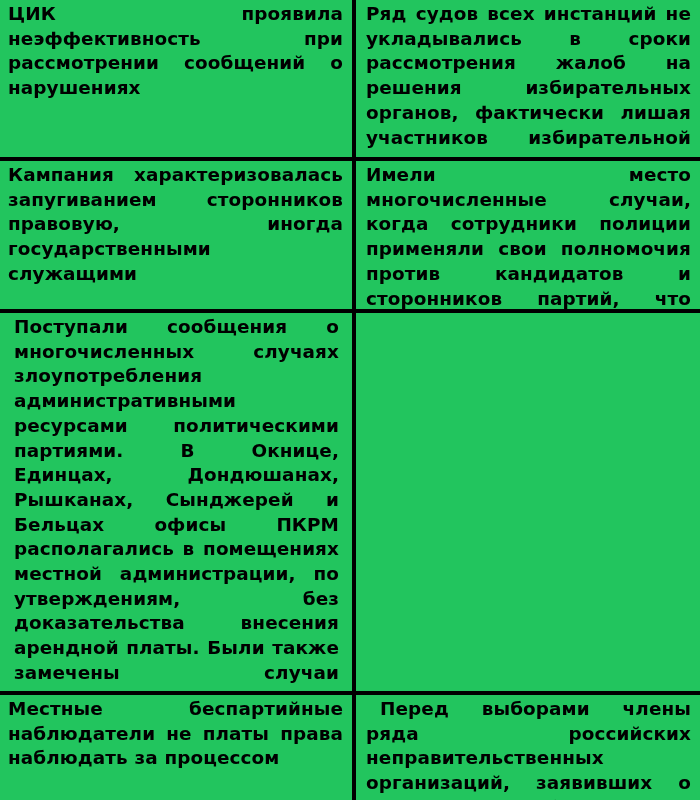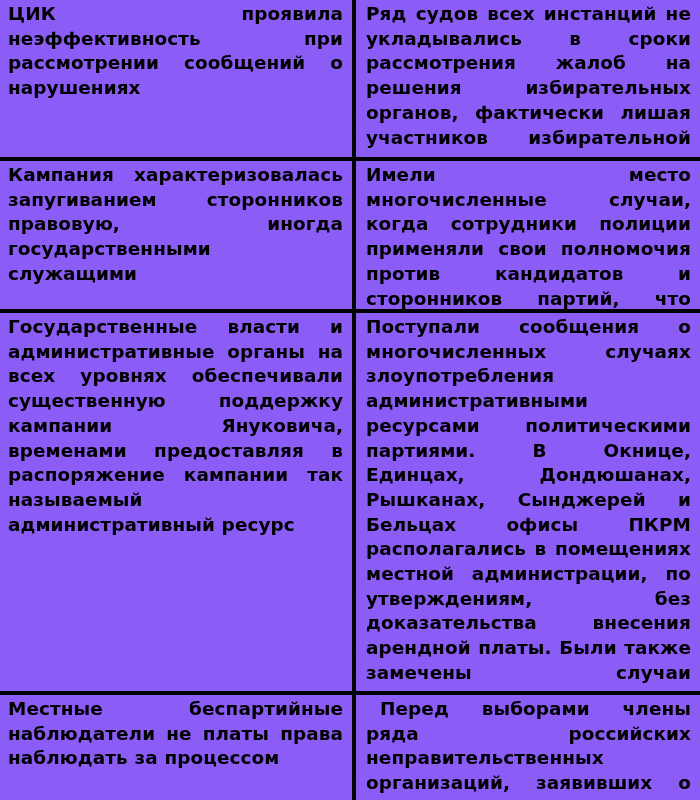--- a/index.html
+++ b/index.html
@@ -11,21 +11,21 @@
     width: 700px;
     height: 800px;
     overflow: hidden;
     font-family: "DejaVu Sans", "Liberation Sans", sans-serif;
   }
 
   #page {
     position: relative;
     width: 700px;
     height: 800px;
-    background: #8b5cf6;
+    background: #22c55e;
   }
 
   
   .col-divider {
     position: absolute;
     top: 0;
     bottom: 0;
     left: 352px;
     width: 4px;
     background: #000000;
@@ -111,23 +111,20 @@
     <div class="row row-2">
       <div class="cell left">
         <p class="para">Кампания характеризовалась запугиванием сторонников правовую, иногда государственными служащими</p>
       </div>
       <div class="cell right">
         <p class="para">Имели место многочисленные случаи, когда сотрудники полиции применяли свои полномочия против кандидатов и сторонников партий, что выражалось в многочисленных случаях преследования</p>
       </div>
     </div>
 
     <div class="row row-3">
-      <div class="cell left">
-        <p class="para">Государственные власти и административные органы на всех уровнях обеспечивали существенную поддержку кампании Януковича, временами предоставляя в распоряжение кампании так называемый административный ресурс</p>
-      </div>
       <div class="cell right">
         <p class="para">Поступали сообщения о многочисленных случаях злоупотребления административными ресурсами политическими партиями. В Окнице, Единцах, Дондюшанах, Рышканах, Сынджерей и Бельцах офисы ПКРМ располагались в помещениях местной администрации, по утверждениям, без доказательства внесения арендной платы. Были также замечены случаи использования государственных транспортных средств и «рабочих визитов» для активной предвыборной агитации, как со стороны правящей партии, так и со стороны оппозиции</p>
       </div>
     </div>
 
     <div class="row row-4 last">
       <div class="cell left">
         <p class="para">Местные беспартийные наблюдатели не платы права наблюдать за процессом</p>
       </div>
       <div class="cell right">

